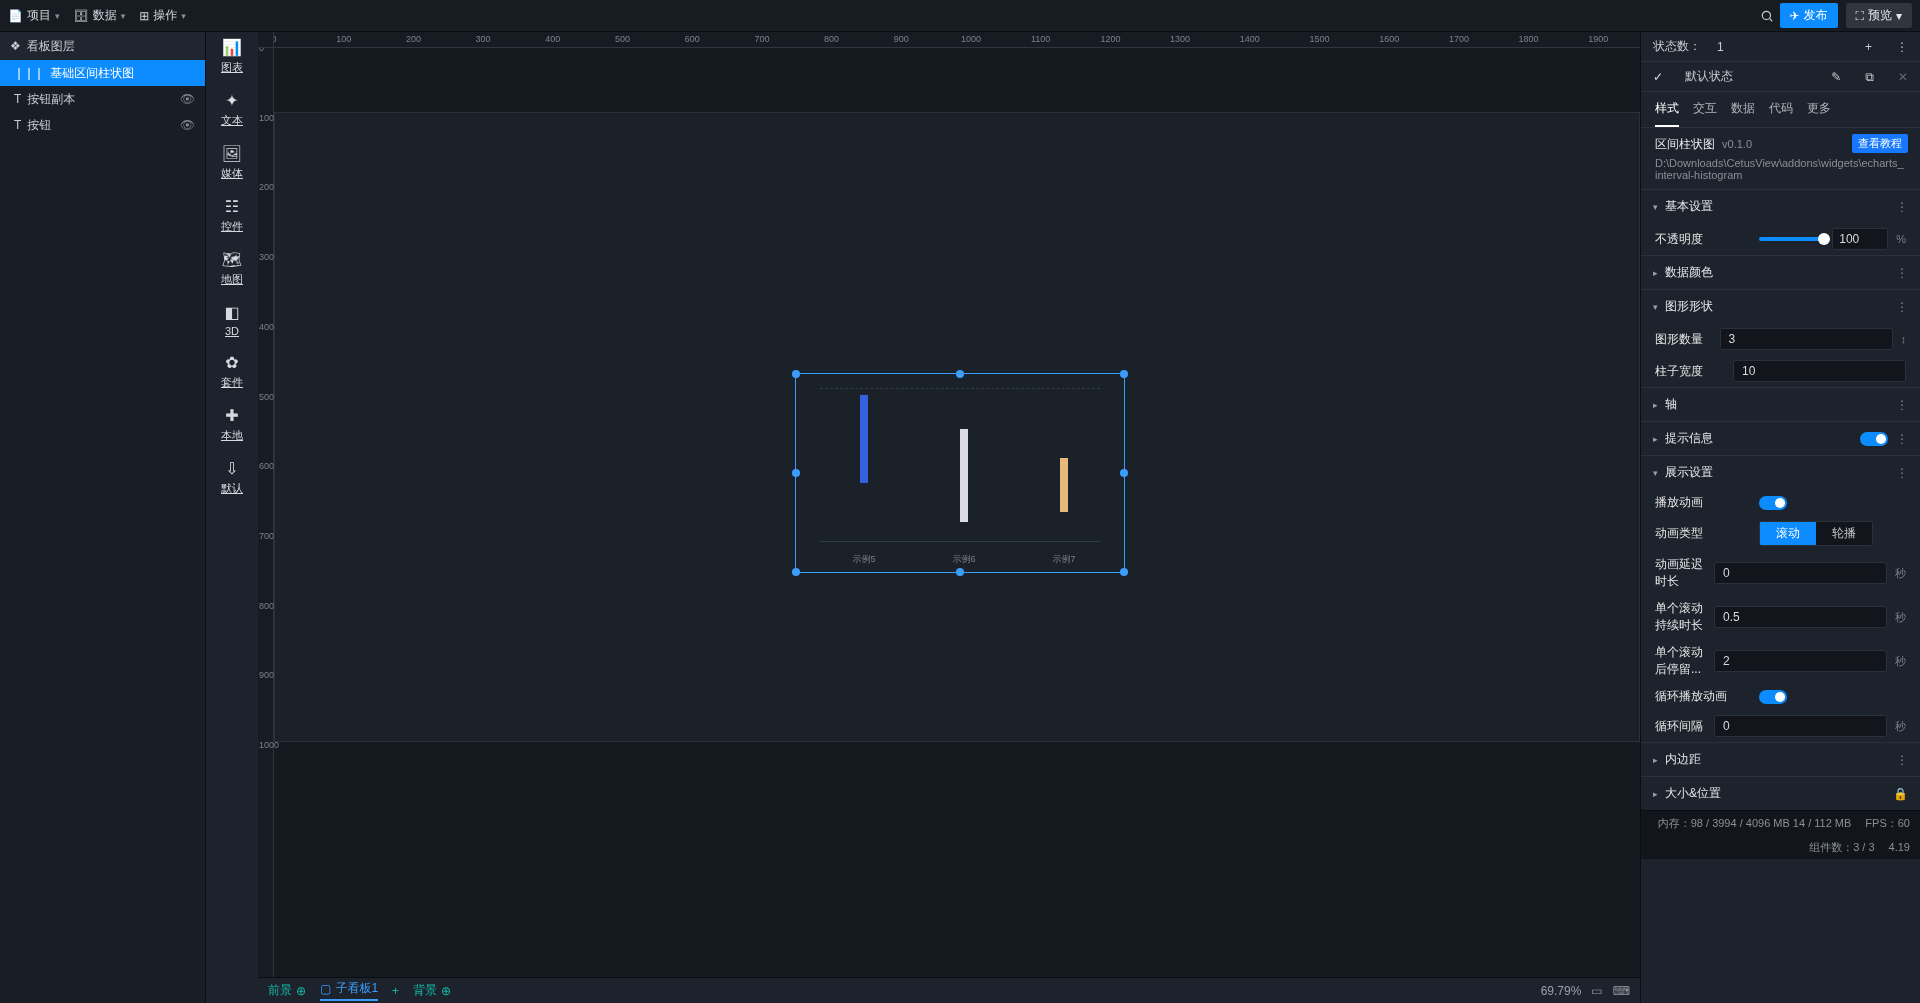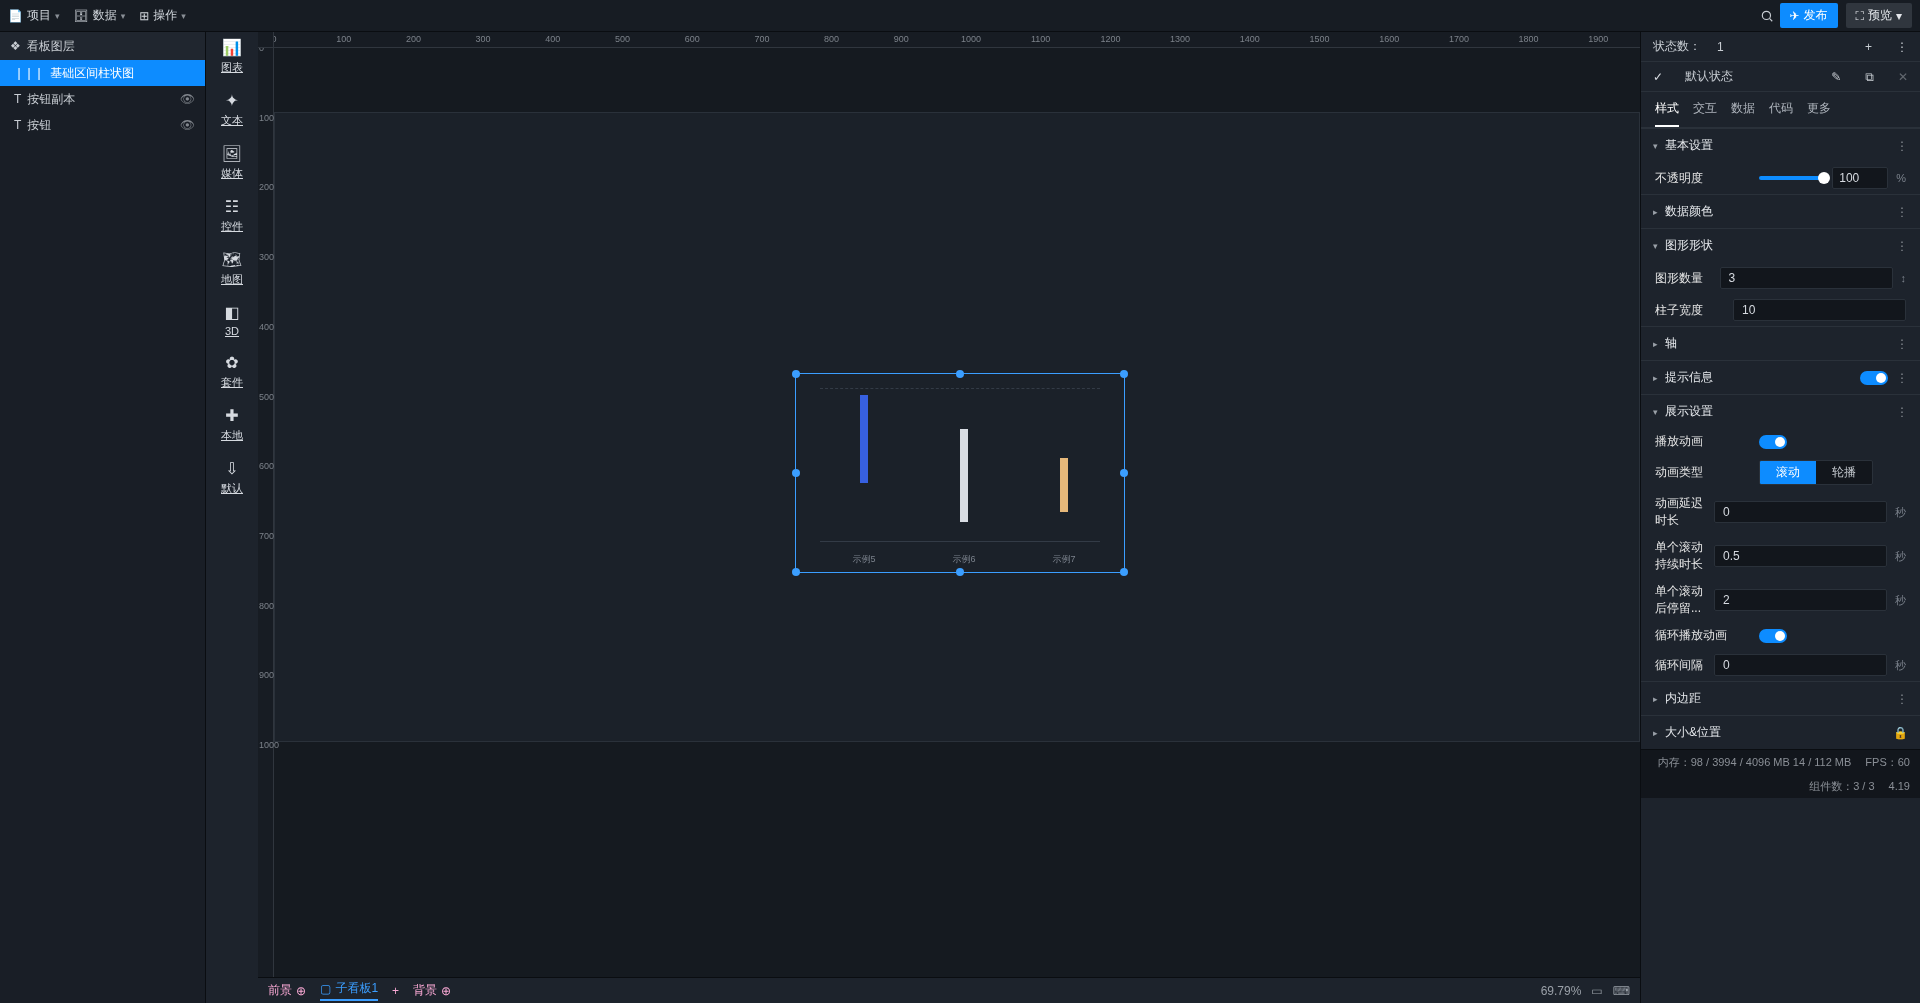--- a/index.html
+++ b/index.html
@@ -34,21 +34,21 @@
 .board { position: absolute; left: 0; top: 64px; width: 100%; height: 630px; background: #1b2129; border: 1px solid #2a313a; }
 .selected-widget { position: absolute; left: 520px; top: 260px; width: 330px; height: 200px; border: 1px solid #3b9eff; }
 .handle { position: absolute; width: 8px; height: 8px; background: #3b9eff; border-radius: 50%; }
 .h-tl{top:-4px;left:-4px}.h-tr{top:-4px;right:-4px}.h-bl{bottom:-4px;left:-4px}.h-br{bottom:-4px;right:-4px}
 .h-tm{top:-4px;left:50%;margin-left:-4px}.h-bm{bottom:-4px;left:50%;margin-left:-4px}
 .h-ml{left:-4px;top:50%;margin-top:-4px}.h-mr{right:-4px;top:50%;margin-top:-4px}
 .chart-inner{position:absolute;left:24px;top:14px;right:24px;bottom:30px;border-top:1px dashed #333b46;border-bottom:1px solid #333b46;}
 .bar{position:absolute;bottom:0;width:8px;}
 .xlabel{position:absolute;bottom:6px;font-size:9px;color:#7a818b;transform:translateX(-50%);}
 .bottom-bar { height: 26px; background: #1d232c; display: flex; align-items: center; padding: 0 10px; gap: 14px; border-top:1px solid #0a0d11;}
-.tab-btn { display: flex; align-items: center; gap: 4px; color: #f9a8d4; cursor: pointer; }
+.tab-btn { display: flex; align-items: center; gap: 4px; color: #14b8a6; cursor: pointer; }
 .tab-btn.active { color: #3b9eff; border-bottom: 2px solid #3b9eff; padding-bottom:2px;}
 .zoom-area{margin-left:auto;display:flex;align-items:center;gap:10px;color:#9aa0a8;}
 .right-panel { width: 280px; background: #1d232c; display: flex; flex-direction: column; border-left: 1px solid #0a0d11; overflow-y:auto;}
 .rp-row { display: flex; align-items: center; padding: 6px 12px; font-size: 12px; }
 .rp-header { border-bottom: 1px solid #2a313a; gap: 16px; }
 .rp-header .spacer { flex:1; }
 .rp-tabs { display: flex; gap: 14px; padding: 0 14px; border-bottom: 1px solid #2a313a; }
 .rp-tab { padding: 8px 0; cursor: pointer; color: #aeb4bc; }
 .rp-tab.active { color: #fff; border-bottom: 2px solid #fff; }
 .rp-sub { padding: 8px 14px; font-size: 11px; color: #8a8f96; position:relative;}
@@ -282,20 +282,26 @@
       <span style="margin-right:8px;">⧉</span>
       <span style="opacity:.4;">✕</span>
     </div>
     <div class="rp-tabs" id="rp-tabs">
         <div class="rp-tab active">样式</div>
         <div class="rp-tab">交互</div>
         <div class="rp-tab">数据</div>
         <div class="rp-tab">代码</div>
         <div class="rp-tab">更多</div>
       </div>
+    <div class="rp-sub">
+      <span class="title">区间柱状图</span>
+      <span style="margin-left:4px;">v0.1.0</span>
+      <span class="rp-tag">查看教程</span>
+      <div style="margin-top:4px;word-break:break-all;">D:\Downloads\CetusView\addons\widgets\echarts_interval-histogram</div>
+    </div>
 
     <div class="section">
       <div class="section-head">
           <span class="caret">▾</span>
           <span class="ttl">基本设置</span>
           <span class="h-spacer"></span>
           <span class="more">⋮</span>
         </div>
       <div class="prop-row">
         <span class="lbl">不透明度</span>

